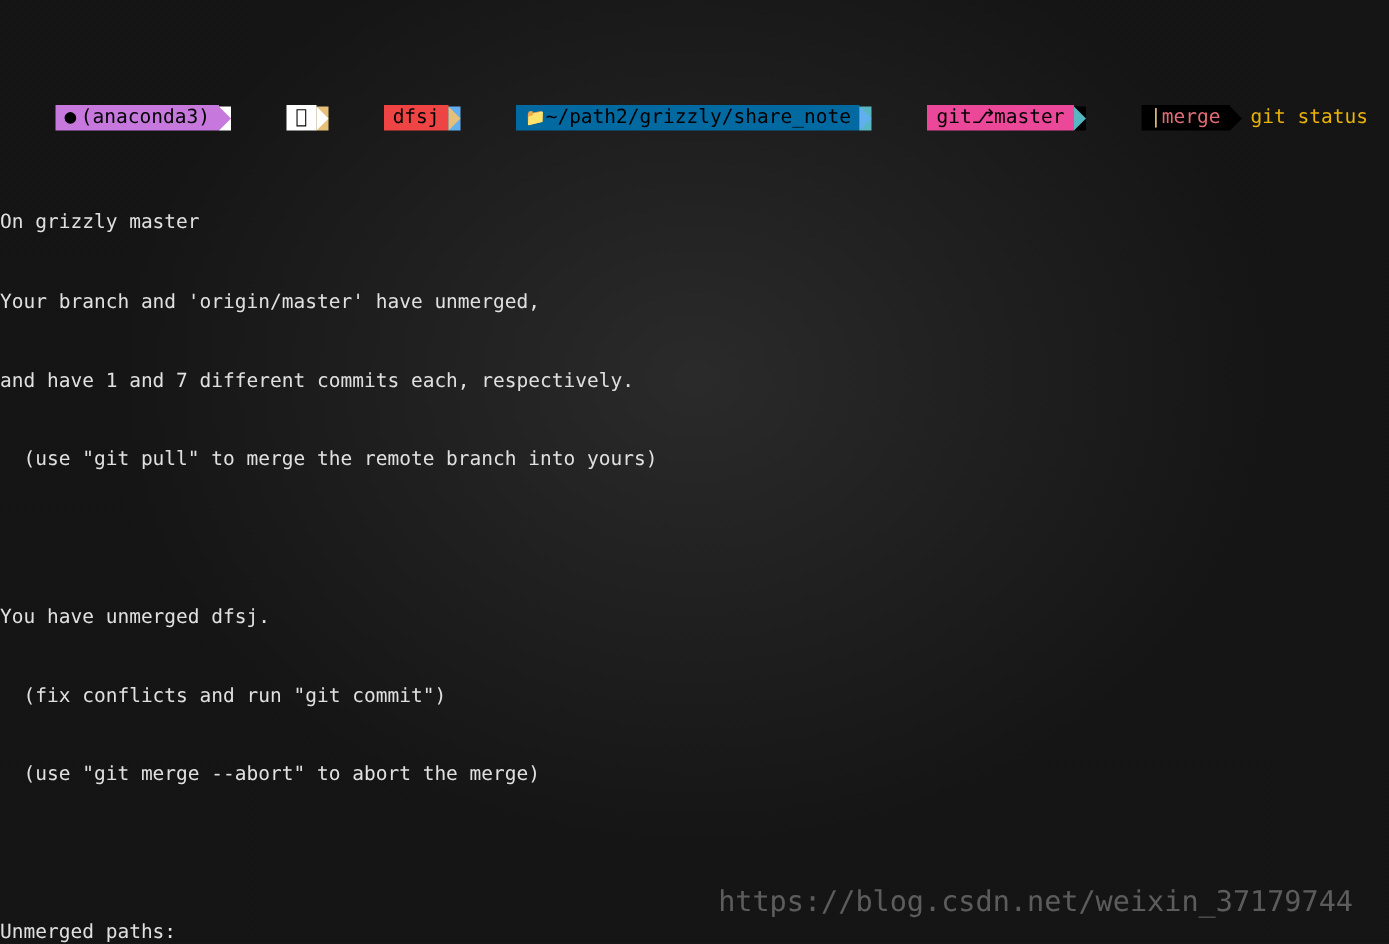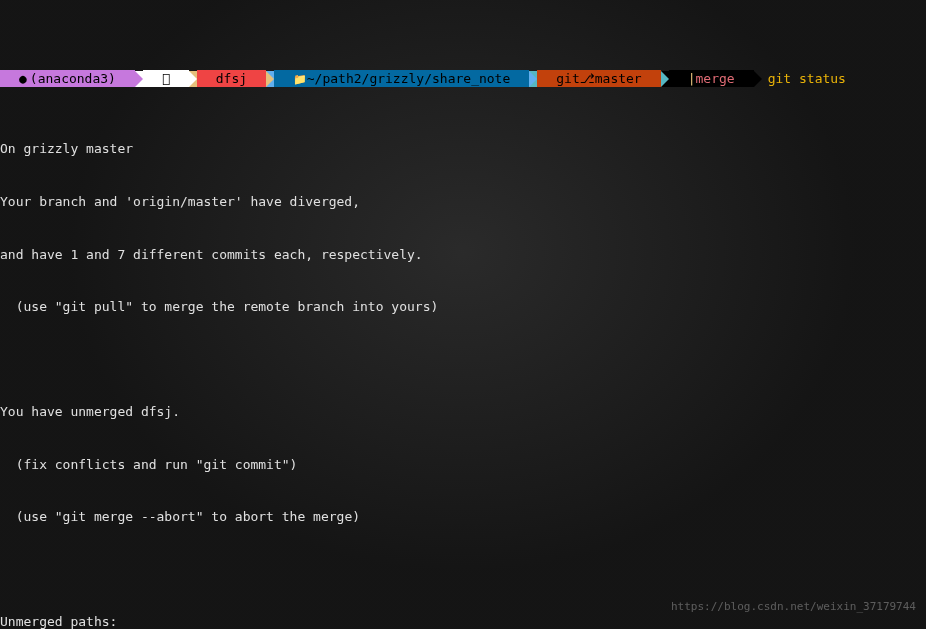--- a/index.html
+++ b/index.html
@@ -10,54 +10,54 @@
       font-size: 13px;
       line-height: 1.35;
       color: #e0e0e0;
       width: 926px;
       height: 629px;
       overflow: hidden;
       position: relative;
     }
     .term { white-space: pre-wrap; word-wrap: break-word; }
     .prompt-line { display: flex; flex-wrap: wrap; align-items: center; }
-    .seg { display: inline-flex; align-items: flex-start; padding: 0 19px; height: 17px; }
+    .seg { display: inline-flex; align-items: flex-start; padding: 0 6px; height: 17px; margin-left: 37px; }
     .seg.conda { background: #c678dd; color: #000; border-radius: 0; }
     .seg.apple { background: #fff; color: #000; }
     .seg.user { background: #ef4444; color: #000; }
     .seg.path { background: #0369a1; color: #000; }
-    .seg.git { background: #c2410c; color: #000; }
+    .seg.git { background: #ec4899; color: #000; }
     .seg.merge { background: #000; color: #e06c75; }
     .chevron { display: inline-block; width: 0; height: 0; border-top: 8.5px solid transparent; border-bottom: 8.5px solid transparent; }
     .chev-conda-apple { border-left: 8px solid #c678dd; background: #fff; }
     .chev-apple-user { border-left: 8px solid #fff; background: #e5c07b; }
     .chev-user-path { border-left: 8px solid #e5c07b; background: #61afef; }
     .chev-path-git { border-left: 8px solid #61afef; background: #56b6c2; }
     .chev-git-black { border-left: 8px solid #56b6c2; background: #000; }
     .chev-black-end { border-left: 8px solid #000; }
     .cmd { color: #eab308; padding-left: 6px; }
     .out { color: #e0e0e0; }
-    .watermark { position: absolute; right: 10px; bottom: 14px; color: rgba(200,200,200,0.4); font-size: 11px; }
+    .watermark { position: absolute; right: 24px; bottom: 14px; color: rgba(200,200,200,0.4); font-size: 19px; }
     .apple-icon::before { content: "\F8FF"; }
     .folder-icon::before { content: "📁"; font-size: 11px; }
     .branch-icon::before { content: "⎇"; }
     .bullet::before { content: "●"; margin-right: 3px; }
   </style>
 </head>
 <body>
 
 <div class="term">
 
   
   <div class="prompt-line">
     <span class="seg conda"><span class="bullet"></span><span>(anaconda3)</span></span><span class="chevron chev-conda-apple"></span><span class="seg apple"><span class="apple-icon"></span></span><span class="chevron chev-apple-user"></span><span class="seg user">dfsj</span><span class="chevron chev-user-path"></span><span class="seg path"><span class="folder-icon"></span><span>~/path2/grizzly/share_note</span></span><span class="chevron chev-path-git"></span><span class="seg git"><span>git</span> <span class="branch-icon"></span> <span>master</span></span><span class="chevron chev-git-black"></span><span class="seg merge"><span style="color:#e5c07b">|</span> <span>merge</span></span><span class="chevron chev-black-end"></span><span class="cmd">git status</span>
   </div>
 
   <div class="out">On grizzly master</div>
-  <div class="out">Your branch and 'origin/master' have diverged,</div>
+  <div class="out">Your branch and 'origin/master' have unmerged,</div>
   <div class="out">and have 1 and 7 different commits each, respectively.</div>
   <div class="out">  (use "git pull" to merge the remote branch into yours)</div>
   <div style="height:17px"></div>
   <div class="out">You have unmerged dfsj.</div>
   <div class="out">  (fix conflicts and run "git commit")</div>
   <div class="out">  (use "git merge --abort" to abort the merge)</div>
   <div style="height:17px"></div>
   <div class="out">Unmerged paths:</div>
   
   

